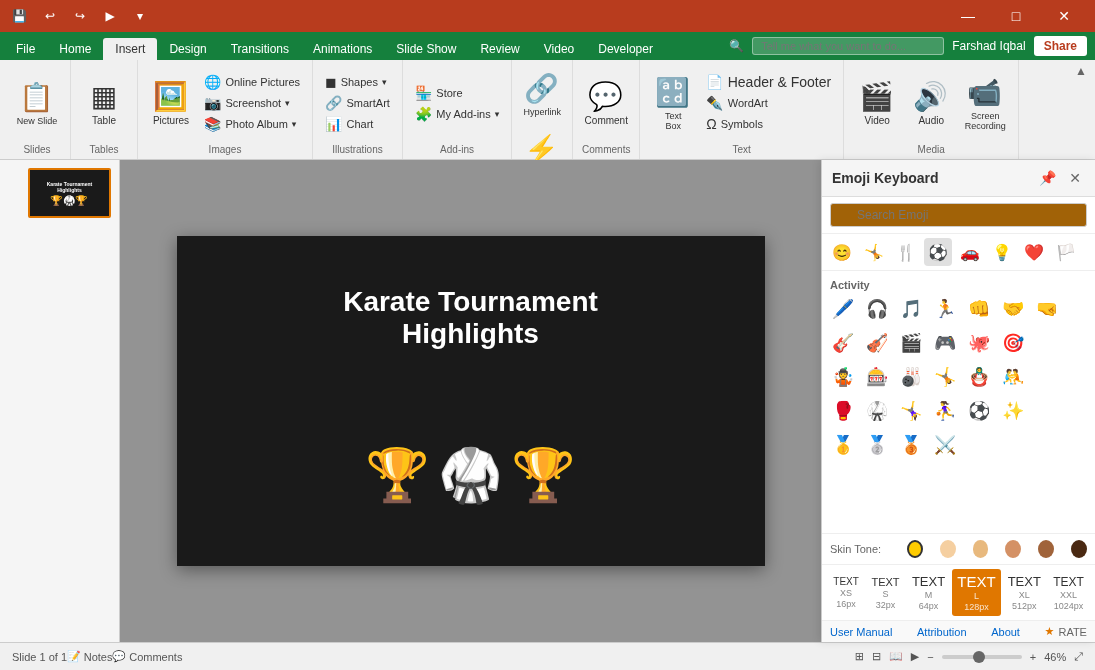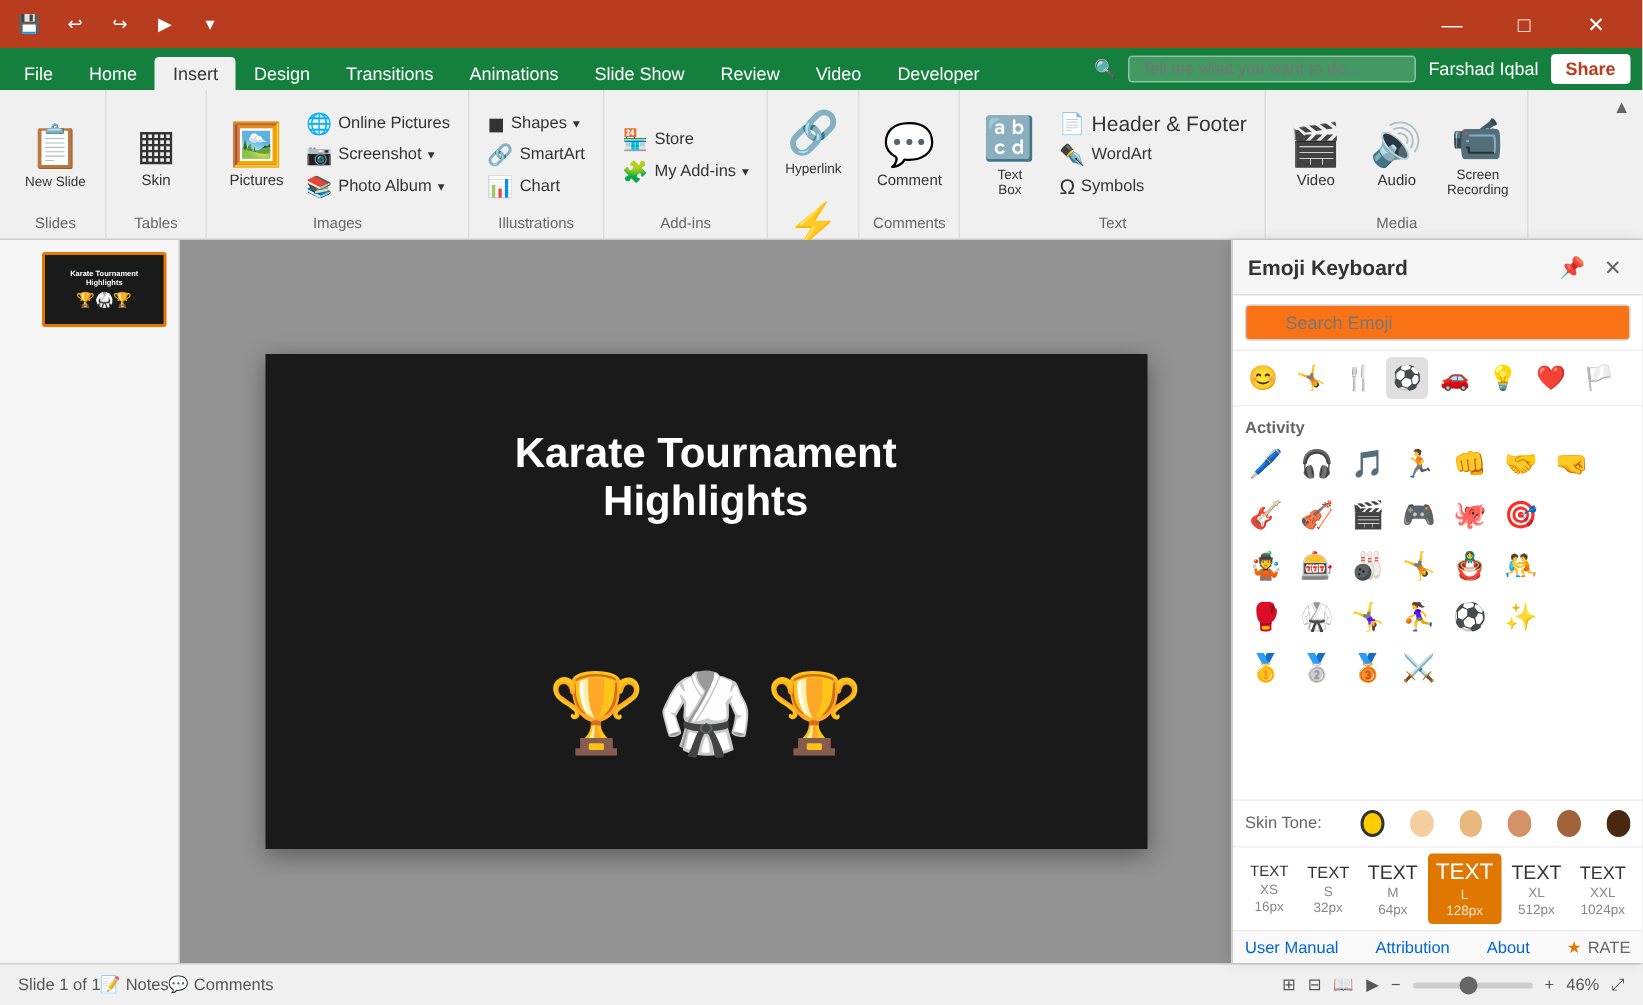--- a/index.html
+++ b/index.html
@@ -268,21 +268,21 @@
       padding: 6px 8px;
       border-bottom: 1px solid #eee;
     }
     .emoji-search-input {
       width: 100%;
       border: 1px solid #ccc;
       border-radius: 3px;
       padding: 4px 8px 4px 26px;
       font-size: 12px;
       outline: none;
-      background: #f97316;
+      background: #a16207;
       position: relative;
     }
     .emoji-search-wrap {
       position: relative;
     }
     .emoji-search-icon {
       position: absolute;
       left: 8px;
       top: 50%;
       transform: translateY(-50%);
@@ -491,21 +491,21 @@
 Slide</span>
       </button>
     </div>
     <span class="ribbon-group-label">Slides</span>
   </div>
 
   <div class="ribbon-group">
     <div class="ribbon-group-content">
       <button class="ribbon-btn-large">
         <span class="icon">▦</span>
-        <span>Skin</span>
+        <span>Table</span>
       </button>
     </div>
     <span class="ribbon-group-label">Tables</span>
   </div>
 
   <div class="ribbon-group">
     <div class="ribbon-group-content">
       <button class="ribbon-btn-large">
         <span class="icon">🖼️</span>
         <span>Pictures</span>

